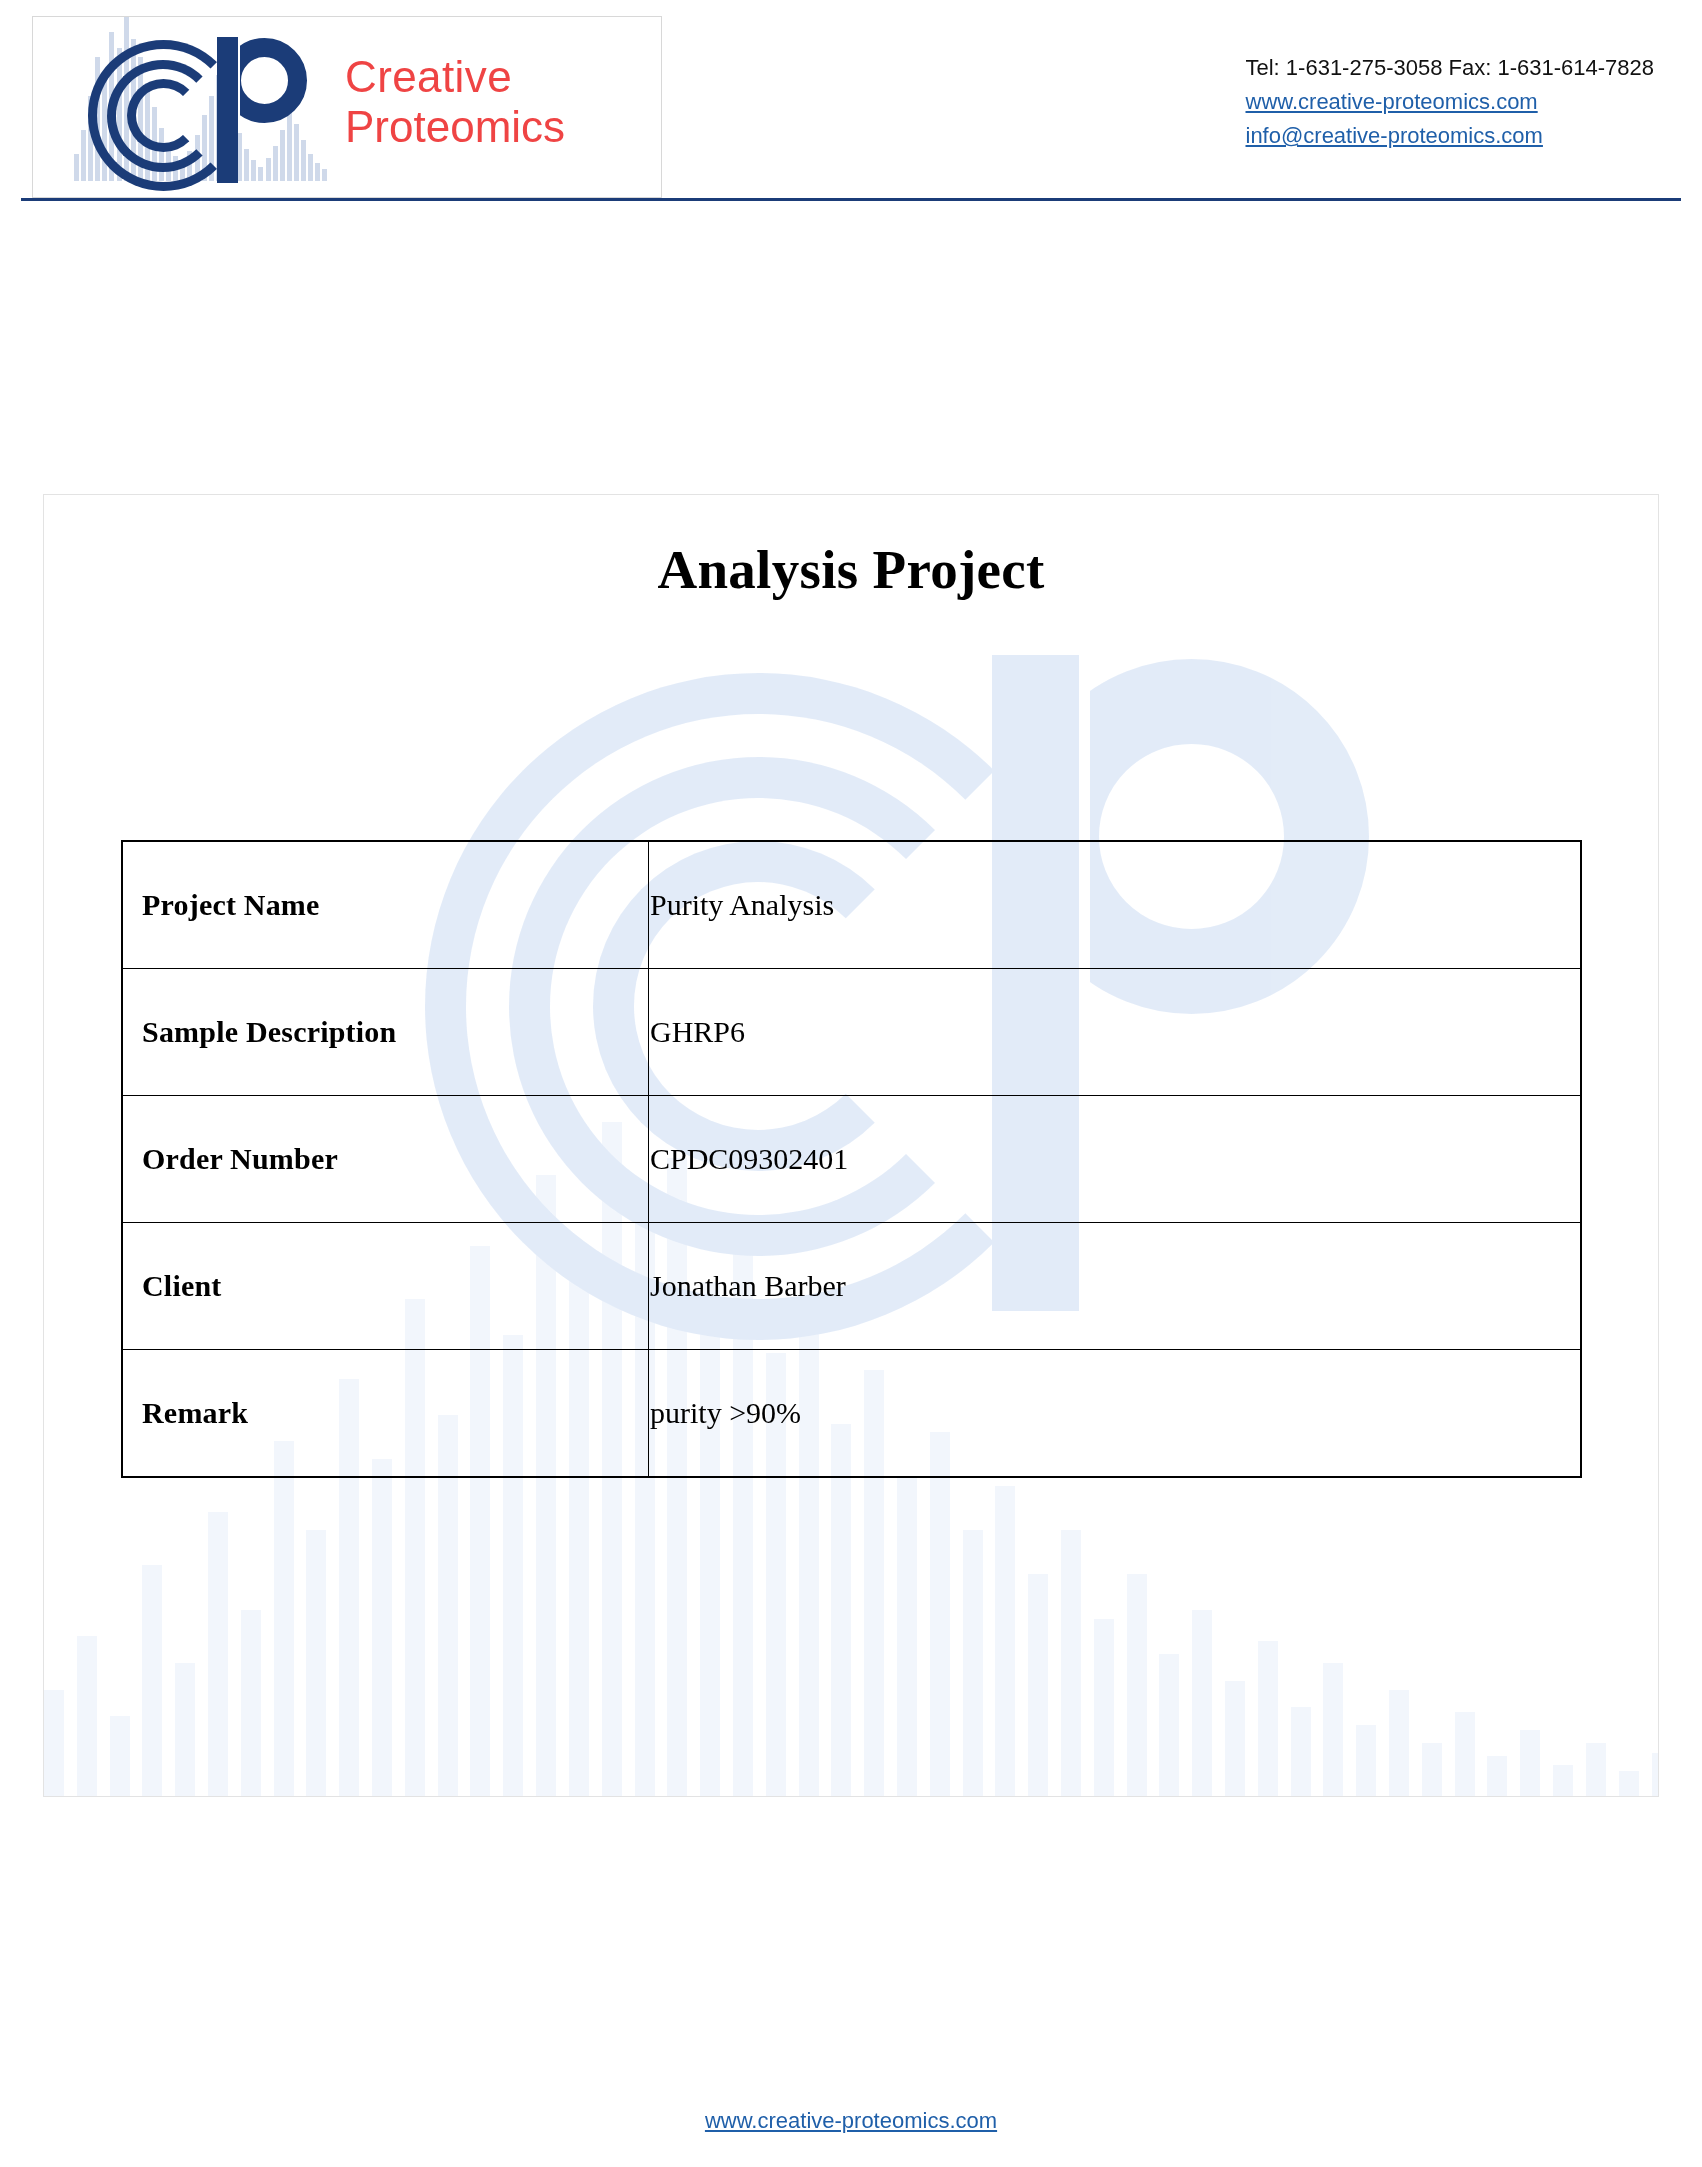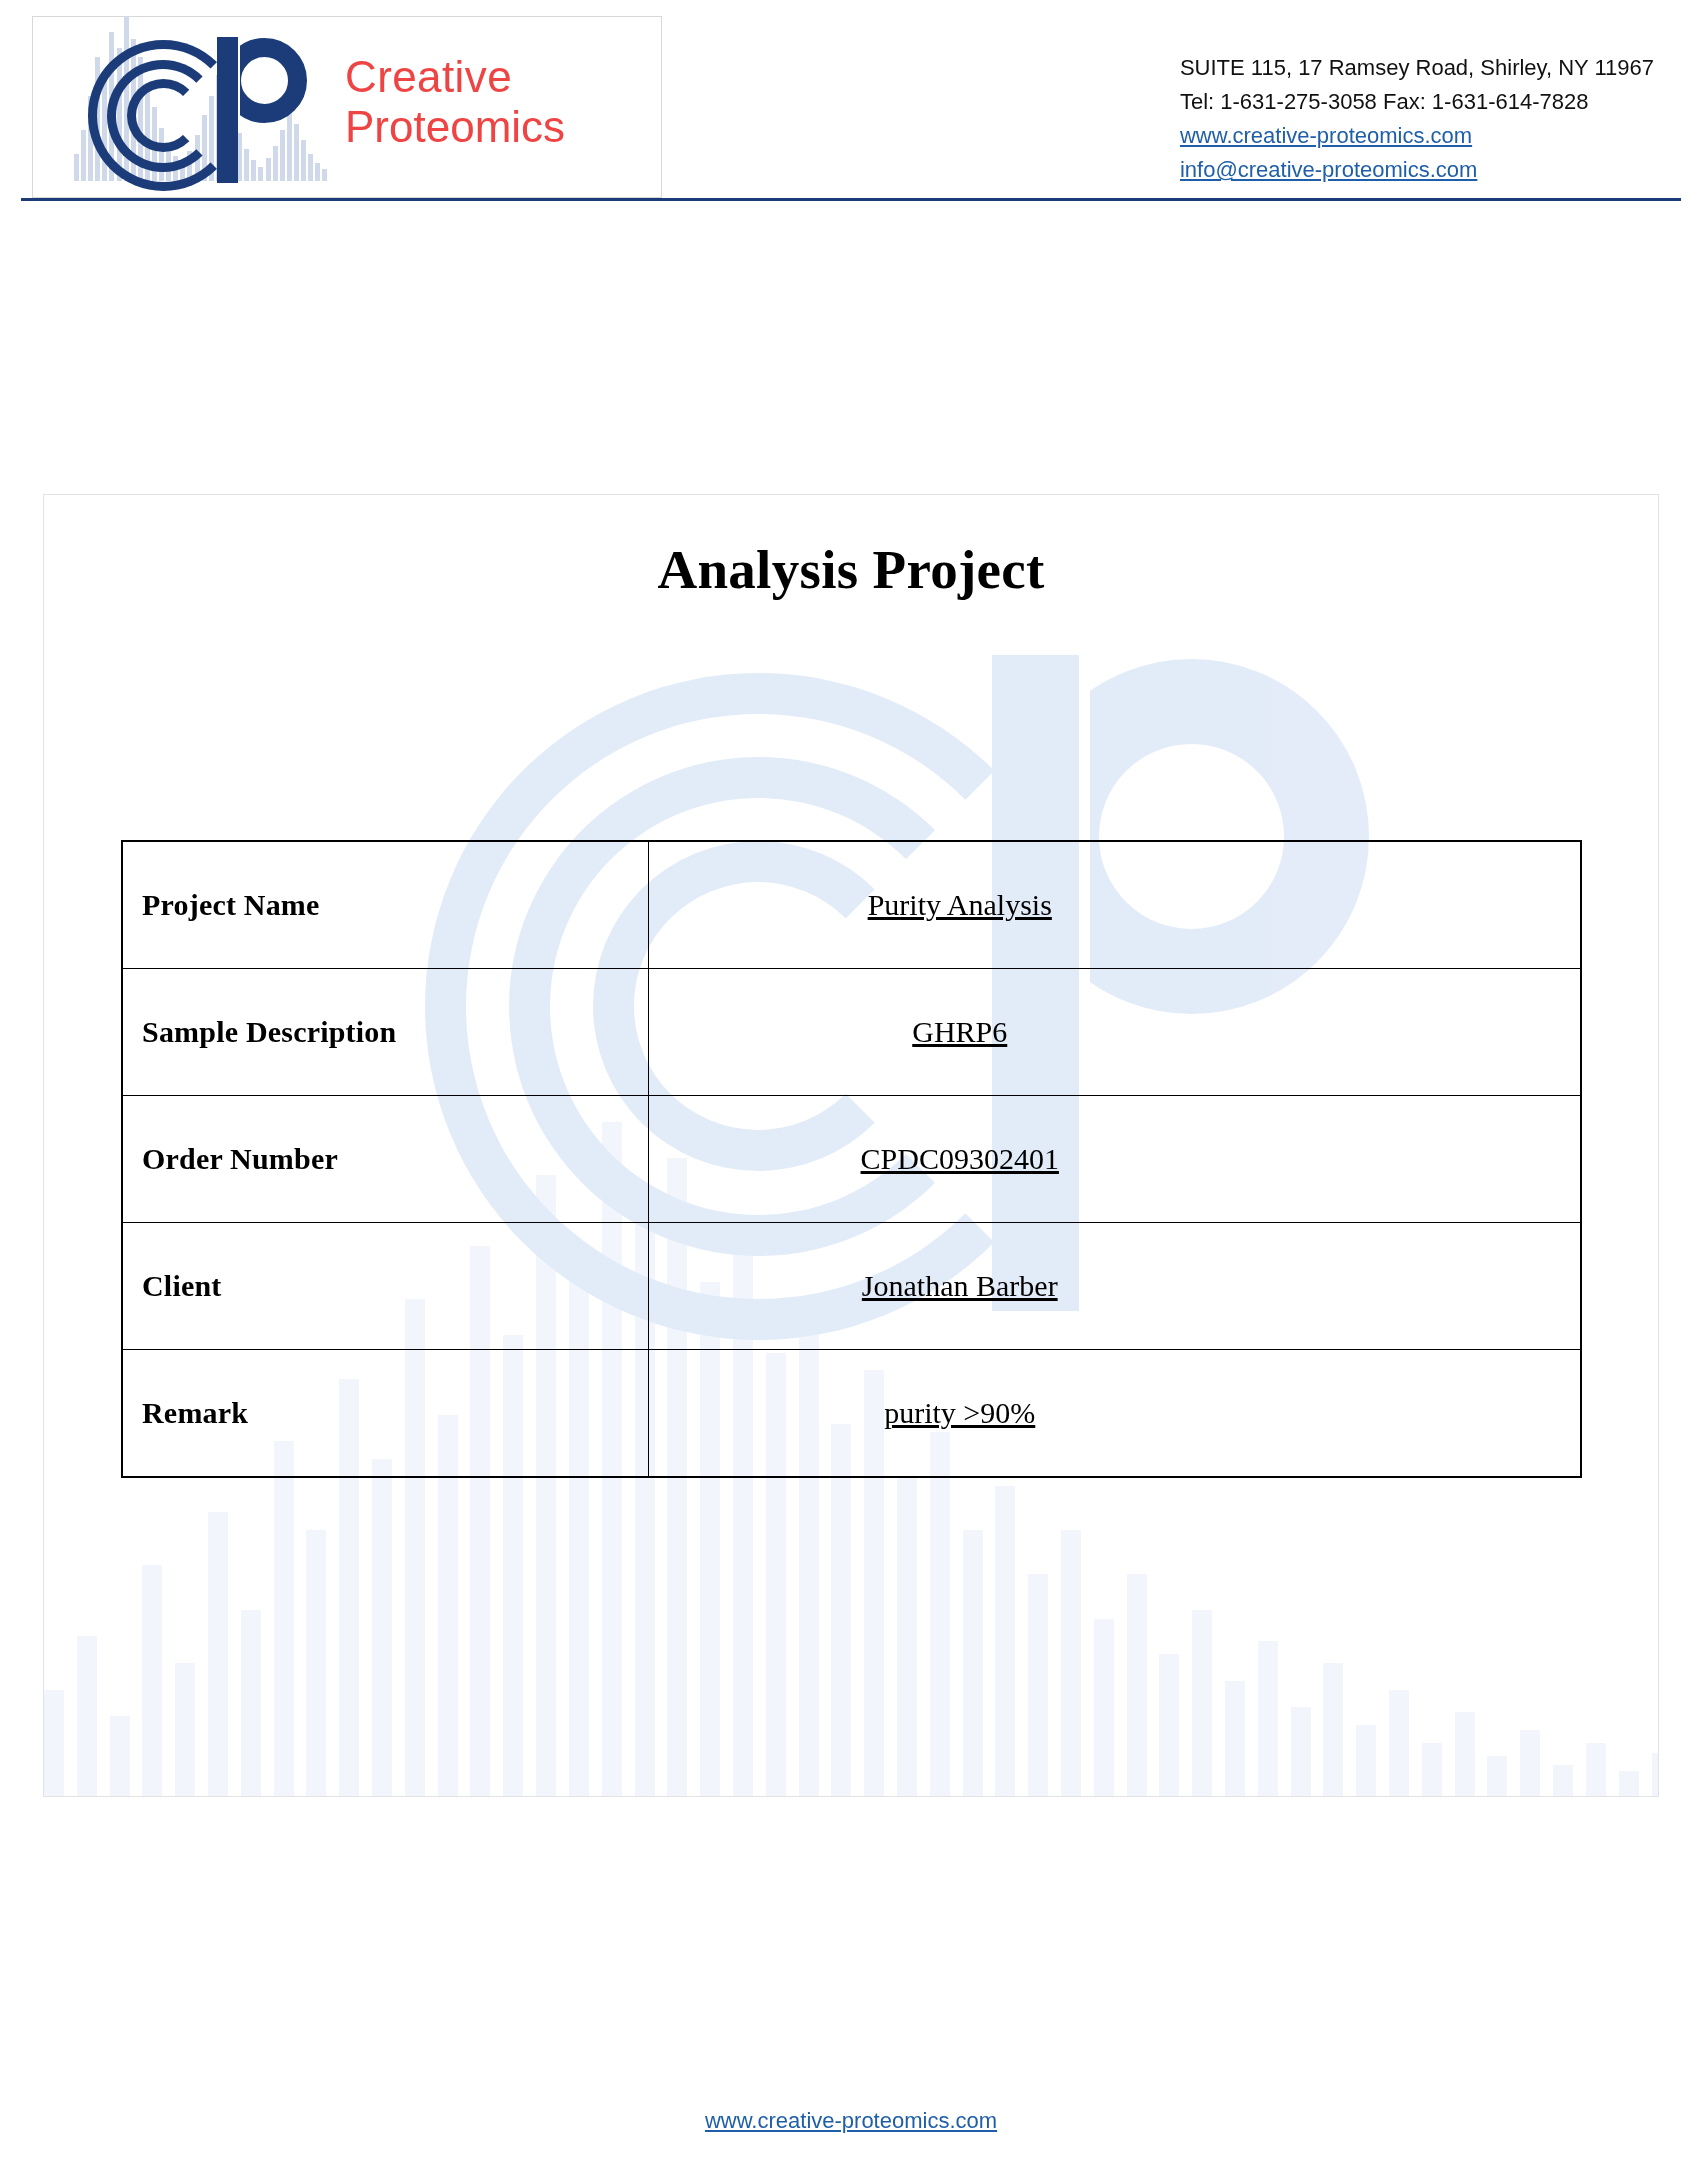--- a/index.html
+++ b/index.html
@@ -218,23 +218,21 @@
     vertical-align: middle;
     font-size: 30px;
   }
   table.info td.label {
     width: 505px;
     padding-left: 19.5px;
     font-weight: bold;
     letter-spacing: 0.2px;
   }
   table.info td.value {
-    text-align: center;
     padding-right: 310px;
-    text-decoration: underline;
   }
 
   .footer {
     position: absolute;
     left: 0;
     right: 0;
     bottom: 34px;
     text-align: center;
   }
   .footer a, .footer span {
@@ -297,21 +295,20 @@
         <div class="pbowl-cut"></div>
         <div class="pbar"></div>
       </div>
       <div class="logo-text">
         <div class="l1">Creative</div>
         <div class="l2">Proteomics</div>
       </div>
     </div>
 
     <div class="header-contact">
-      <div>SUITE 115, 17 Ramsey Road, Shirley, NY 11967</div>
       <div>Tel: 1-631-275-3058 Fax: 1-631-614-7828</div>
       <div class="link">www.creative-proteomics.com</div>
       <div class="link">info@creative-proteomics.com</div>
     </div>
   </div>
   <div class="header-rule"></div>
 
   <div class="content">
 
     <div class="watermark">

